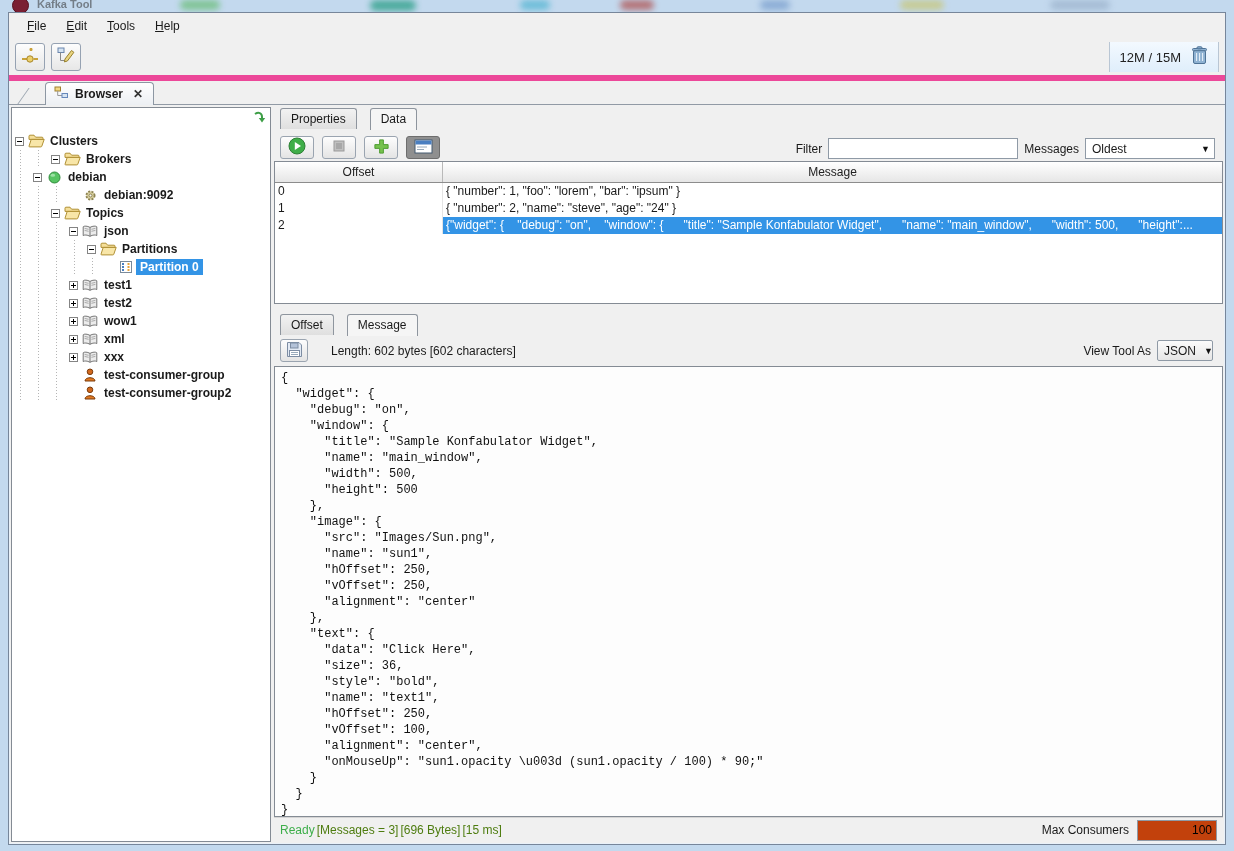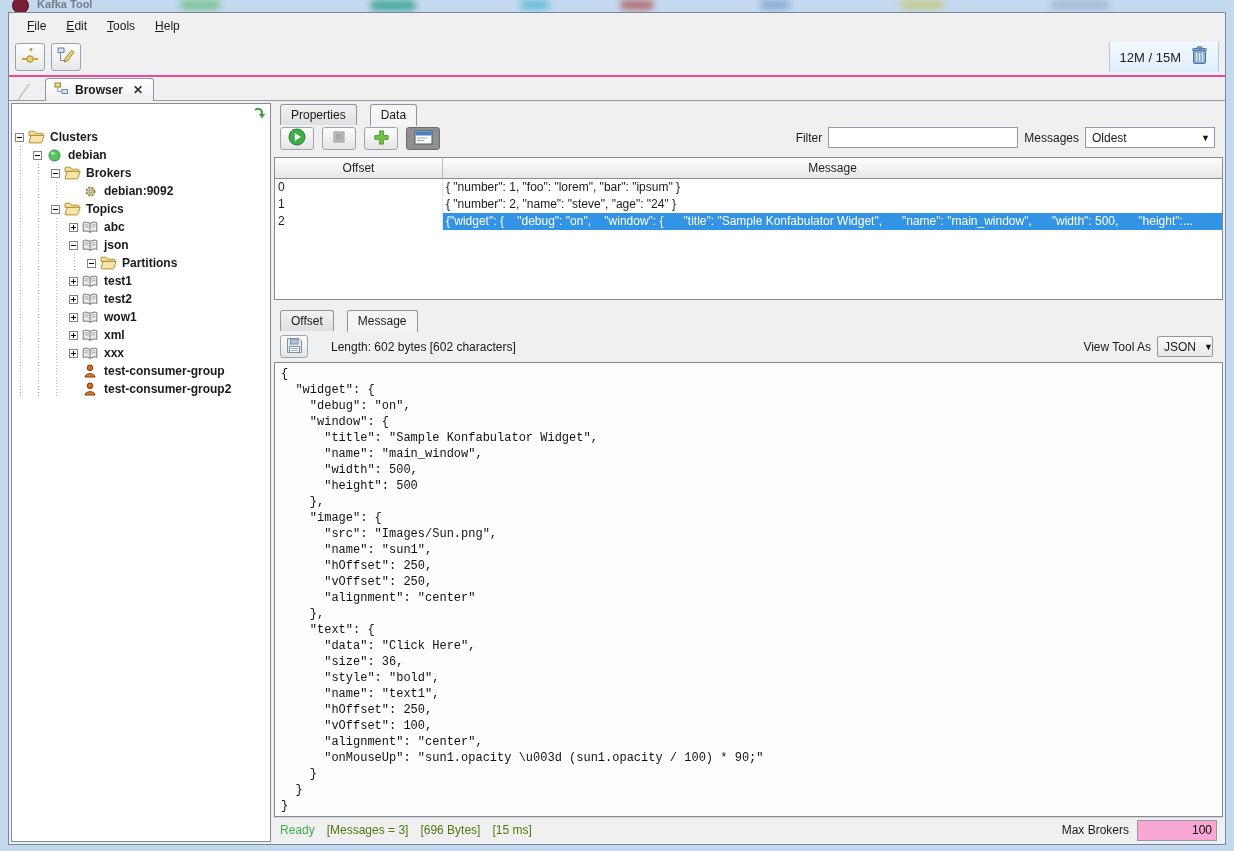--- a/index.html
+++ b/index.html
@@ -11,21 +11,21 @@
   .titlebar-peek{position:absolute;top:0;left:8px;height:12px;display:flex;align-items:flex-start;gap:8px;}
   .app-logo{width:15px;height:15px;border-radius:50%;background:#7a1f33;border:1px solid #55101f;margin-top:-3px;margin-left:4px;}
   .title-text{color:#333;opacity:.55;font-weight:bold;font-size:11px;margin-top:-2px;}
   
   .window{position:absolute;left:8px;top:12px;width:1216px;height:831px;background:#f0f0f0;
           border:1px solid #77869a;box-shadow:0 0 0 1px #e9f1f9 inset;display:flex;flex-direction:column;}
   
   .menubar{height:26px;display:flex;align-items:center;padding-left:8px;background:#f0f0f0;}
   .menu-item{padding:4px 10px;cursor:default;}
   
-  .toolbar{height:36px;display:flex;align-items:center;gap:6px;padding:0 6px;border-bottom:2px solid #ec4899;}
+  .toolbar{height:36px;display:flex;align-items:center;gap:6px;padding:0 6px;border-bottom:6px solid #ec4899;}
   .tb-btn{width:30px;height:28px;display:flex;align-items:center;justify-content:center;
           background:linear-gradient(#fdfdfd,#e7e7e7);border:1px solid #96a2b2;border-radius:3px;padding:0;}
   .mem-group{margin-left:auto;display:flex;align-items:center;gap:10px;background:linear-gradient(#f3f9ff,#dfeefb);
              border-left:1px solid #b9c6d4;border-right:1px solid #b9c6d4;height:30px;padding:0 10px;}
   .mem-text{font-size:13px;color:#222;}
   .trash-btn{background:none;border:none;padding:0;display:flex;align-items:center;}
   
   .tabstrip{height:23px;position:relative;border-bottom:1px solid #919aa5;display:flex;align-items:flex-end;padding-left:36px;}
   .browser-tab{display:flex;align-items:center;gap:6px;background:linear-gradient(#ffffff,#eceff3);
                border:1px solid #8d97a3;border-bottom:none;border-radius:4px 4px 0 0;padding:3px 10px 3px 8px;position:relative;top:1px;}
@@ -43,21 +43,21 @@
   .exp{width:14px;height:18px;flex:none;display:flex;align-items:center;justify-content:center;}
   .ticon{width:20px;height:18px;flex:none;display:flex;align-items:center;justify-content:center;}
   .tlabel{padding:1px 4px;font-weight:bold;}
   .tlabel.sel{background:#3394e6;color:#fff;}
   
   .right-panel{flex:1;display:flex;flex-direction:column;min-width:0;}
   .tabs-row{height:22px;display:flex;align-items:flex-end;padding-left:6px;position:relative;z-index:2;}
   .tab{padding:3px 10px;border:1px solid #8e959e;border-bottom:none;border-radius:3px 3px 0 0;
        background:linear-gradient(#f2f2f2,#dfdfdf);margin-right:13px;position:relative;}
   .tab.active{background:#f5f5f5;top:1px;padding-bottom:4px;}
-  .data-toolbar{height:28px;display:flex;align-items:flex-start;gap:8px;padding:2px 4px 2px 6px;}
+  .data-toolbar{height:28px;display:flex;align-items:flex-end;gap:8px;padding:2px 4px 2px 6px;}
   .small-btn{width:34px;height:23px;display:flex;align-items:center;justify-content:center;
              background:linear-gradient(#fdfdfd,#e4e4e4);border:1px solid #9aa4b0;border-radius:3px;padding:0;}
   .small-btn.pressed{background:#8f8f8f;border-color:#6d6d6d;}
   .right-controls{margin-left:auto;display:flex;align-items:center;gap:6px;padding-right:4px;}
   .field-label{color:#1a1a1a;}
   .filter-input{width:182px;height:19px;border:1px solid #8f9aa6;background:#fff;font:inherit;padding:0 3px;}
   .combo{display:flex;align-items:center;justify-content:space-between;border:1px solid #8f9aa6;background:#fff;
          height:21px;padding:0 4px 0 6px;box-sizing:border-box;}
   .combo.msg-combo{width:130px;}
   .combo .arrow{font-size:9px;color:#111;margin-left:8px;}
@@ -78,25 +78,25 @@
   .detail{flex:1;display:flex;flex-direction:column;min-height:0;}
   .detail-toolbar{height:27px;display:flex;align-items:center;gap:10px;padding:2px 4px 2px 6px;}
   .save-btn{width:28px;height:23px;display:flex;align-items:center;justify-content:center;
             background:linear-gradient(#fdfdfd,#e4e4e4);border:1px solid #9aa4b0;border-radius:3px;padding:0;}
   .len-text{color:#1a1a1a;margin-left:13px;}
   .view-as{margin-left:auto;display:flex;align-items:center;gap:6px;padding-right:6px;}
   .json-view{flex:1;margin:0;border:1px solid #848b94;background:#fdfdfd;overflow:hidden;
              font-family:"Liberation Mono","DejaVu Sans Mono",monospace;font-size:12px;line-height:16px;
              padding:3px 6px;color:#111;white-space:pre;}
   
-  .statusbar{height:24px;display:flex;align-items:center;gap:12px;padding:0 6px;border-top:1px solid #d5d5d5;}
+  .statusbar{height:24px;display:flex;align-items:center;gap:2px;padding:0 6px;border-top:1px solid #d5d5d5;}
   .ready{color:#3dae4a;}
   .status-seg{color:#4d7c0f;}
   .max-group{margin-left:auto;display:flex;align-items:center;gap:8px;}
-  .max-input{width:70px;height:19px;border:1px solid #8f9aa6;background:#f9a8d4;font:inherit;text-align:right;padding:0 4px;}
+  .max-input{width:70px;height:19px;border:1px solid #8f9aa6;background:#c2410c;font:inherit;text-align:right;padding:0 4px;}
   u{text-decoration:underline;}
 </style>
 </head>
 <body>
 <div class="stage">
 
   <div class="desktop">
     <div class="blob" style="left:180px;top:0;width:40px;height:10px;background:#6fbf7f;"></div>
     <div class="blob" style="left:370px;top:0;width:46px;height:11px;background:#2fa08a;"></div>
     <div class="blob" style="left:520px;top:0;width:30px;height:10px;background:#59b7d4;"></div>
@@ -184,144 +184,141 @@
               <span class="ticon">
                 <svg width="17" height="14" viewBox="0 0 17 14">
                   <path d="M1 5 L1 2.2 Q1 1.2 2 1.2 L6 1.2 L7.6 3.2 L14 3.2 Q15 3.2 15 4.2 L15 5.4 L1 5.4 Z" fill="#f5df9a" stroke="#b09035"></path>
                   <path d="M1 12.2 L3.2 5.4 L16.2 5.4 L13.8 12.2 Q13.6 12.9 12.8 12.9 L1.8 12.9 Q0.8 12.9 1 12.2 Z" fill="#f8e6a8" stroke="#b09035"></path>
                 </svg>
               </span>
               <span class="tlabel">Clusters</span>
             </div>
             <div class="tree-row">
               <span class="guide"></span>
+              <span class="guide"></span>
+              <span class="exp">
+                <svg width="9" height="9" viewBox="0 0 9 9">
+                  <rect x="0.5" y="0.5" width="8" height="8" fill="#fff" stroke="#848484"></rect>
+                  <line x1="2" y1="4.5" x2="7" y2="4.5" stroke="#000"></line>
+                </svg>
+              </span>
+              <span class="ticon">
+                <svg width="17" height="14" viewBox="0 0 17 14">
+                  <path d="M1 5 L1 2.2 Q1 1.2 2 1.2 L6 1.2 L7.6 3.2 L14 3.2 Q15 3.2 15 4.2 L15 5.4 L1 5.4 Z" fill="#f5df9a" stroke="#b09035"></path>
+                  <path d="M1 12.2 L3.2 5.4 L16.2 5.4 L13.8 12.2 Q13.6 12.9 12.8 12.9 L1.8 12.9 Q0.8 12.9 1 12.2 Z" fill="#f8e6a8" stroke="#b09035"></path>
+                </svg>
+              </span>
+              <span class="tlabel">Brokers</span>
+            </div>
+            <div class="tree-row">
+              <span class="guide"></span>
               <span class="exp">
                 <svg width="9" height="9" viewBox="0 0 9 9">
                   <rect x="0.5" y="0.5" width="8" height="8" fill="#fff" stroke="#848484"></rect>
                   <line x1="2" y1="4.5" x2="7" y2="4.5" stroke="#000"></line>
                 </svg>
               </span>
               <span class="ticon">
                 <svg width="13" height="13" viewBox="0 0 13 13">
                   <circle cx="6.5" cy="6.5" r="5.5" fill="#57c463" stroke="#2e8a3a"></circle>
                   <ellipse cx="4.8" cy="4.3" rx="2.4" ry="1.5" fill="#a9e6b0" opacity="0.85"></ellipse>
                 </svg>
               </span>
               <span class="tlabel">debian</span>
             </div>
             <div class="tree-row">
               <span class="guide"></span>
               <span class="guide"></span>
+              <span class="guide"></span>
+              <span class="exp"></span>
+              <span class="ticon">
+                <svg width="13" height="13" viewBox="0 0 13 13">
+                  <circle cx="6.5" cy="6.5" r="4.1" fill="#d8cf9e" stroke="#8d8352" stroke-width="1.8" stroke-dasharray="2 1.3"></circle>
+                  <circle cx="6.5" cy="6.5" r="1.5" fill="#f6f6f6" stroke="#8d8352"></circle>
+                </svg>
+              </span>
+              <span class="tlabel">debian:9092</span>
+            </div>
+            <div class="tree-row">
+              <span class="guide"></span>
+              <span class="guide"></span>
               <span class="exp">
                 <svg width="9" height="9" viewBox="0 0 9 9">
                   <rect x="0.5" y="0.5" width="8" height="8" fill="#fff" stroke="#848484"></rect>
                   <line x1="2" y1="4.5" x2="7" y2="4.5" stroke="#000"></line>
                 </svg>
               </span>
               <span class="ticon">
                 <svg width="17" height="14" viewBox="0 0 17 14">
                   <path d="M1 5 L1 2.2 Q1 1.2 2 1.2 L6 1.2 L7.6 3.2 L14 3.2 Q15 3.2 15 4.2 L15 5.4 L1 5.4 Z" fill="#f5df9a" stroke="#b09035"></path>
                   <path d="M1 12.2 L3.2 5.4 L16.2 5.4 L13.8 12.2 Q13.6 12.9 12.8 12.9 L1.8 12.9 Q0.8 12.9 1 12.2 Z" fill="#f8e6a8" stroke="#b09035"></path>
                 </svg>
               </span>
-              <span class="tlabel">Brokers</span>
-            </div>
-            <div class="tree-row">
-              <span class="guide"></span>
-              <span class="guide"></span>
-              <span class="guide"></span>
-              <span class="exp"></span>
-              <span class="ticon">
-                <svg width="13" height="13" viewBox="0 0 13 13">
-                  <circle cx="6.5" cy="6.5" r="4.1" fill="#d8cf9e" stroke="#8d8352" stroke-width="1.8" stroke-dasharray="2 1.3"></circle>
-                  <circle cx="6.5" cy="6.5" r="1.5" fill="#f6f6f6" stroke="#8d8352"></circle>
-                </svg>
-              </span>
-              <span class="tlabel">debian:9092</span>
-            </div>
-            <div class="tree-row">
-              <span class="guide"></span>
-              <span class="guide"></span>
-              <span class="exp">
-                <svg width="9" height="9" viewBox="0 0 9 9">
-                  <rect x="0.5" y="0.5" width="8" height="8" fill="#fff" stroke="#848484"></rect>
-                  <line x1="2" y1="4.5" x2="7" y2="4.5" stroke="#000"></line>
-                </svg>
-              </span>
-              <span class="ticon">
-                <svg width="17" height="14" viewBox="0 0 17 14">
-                  <path d="M1 5 L1 2.2 Q1 1.2 2 1.2 L6 1.2 L7.6 3.2 L14 3.2 Q15 3.2 15 4.2 L15 5.4 L1 5.4 Z" fill="#f5df9a" stroke="#b09035"></path>
-                  <path d="M1 12.2 L3.2 5.4 L16.2 5.4 L13.8 12.2 Q13.6 12.9 12.8 12.9 L1.8 12.9 Q0.8 12.9 1 12.2 Z" fill="#f8e6a8" stroke="#b09035"></path>
-                </svg>
-              </span>
               <span class="tlabel">Topics</span>
             </div>
             <div class="tree-row">
               <span class="guide"></span>
               <span class="guide"></span>
               <span class="guide"></span>
               <span class="exp">
                 <svg width="9" height="9" viewBox="0 0 9 9">
                   <rect x="0.5" y="0.5" width="8" height="8" fill="#fff" stroke="#848484"></rect>
                   <line x1="2" y1="4.5" x2="7" y2="4.5" stroke="#000"></line>
-                  <line x1="4.5" y1="2" x2="4.5" y2="7" stroke="#000"></line>
                 </svg>
               </span>
               <span class="ticon">
                 <svg width="16" height="13" viewBox="0 0 16 13">
                   <path d="M8 2.4 C5.2 0.8 2.2 0.8 1.2 1.8 L1.2 10.6 C2.2 9.7 5.2 9.7 8 11.3 C10.8 9.7 13.8 9.7 14.8 10.6 L14.8 1.8 C13.8 0.8 10.8 0.8 8 2.4 Z" fill="#ececec" stroke="#777"></path>
                   <line x1="8" y1="2.4" x2="8" y2="11.3" stroke="#777"></line>
                   <line x1="2.6" y1="3.4" x2="6.6" y2="4.3" stroke="#aaa"></line>
                   <line x1="2.6" y1="5.4" x2="6.6" y2="6.3" stroke="#aaa"></line>
                   <line x1="9.4" y1="4.3" x2="13.4" y2="3.4" stroke="#aaa"></line>
                   <line x1="9.4" y1="6.3" x2="13.4" y2="5.4" stroke="#aaa"></line>
                 </svg>
               </span>
-              <span class="tlabel">abc</span>
-            </div>
-            <div class="tree-row">
-              <span class="guide"></span>
-              <span class="guide"></span>
-              <span class="guide"></span>
-              <span class="exp">
-                <svg width="9" height="9" viewBox="0 0 9 9">
-                  <rect x="0.5" y="0.5" width="8" height="8" fill="#fff" stroke="#848484"></rect>
-                  <line x1="2" y1="4.5" x2="7" y2="4.5" stroke="#000"></line>
-                </svg>
-              </span>
-              <span class="ticon">
-                <svg width="16" height="13" viewBox="0 0 16 13">
-                  <path d="M8 2.4 C5.2 0.8 2.2 0.8 1.2 1.8 L1.2 10.6 C2.2 9.7 5.2 9.7 8 11.3 C10.8 9.7 13.8 9.7 14.8 10.6 L14.8 1.8 C13.8 0.8 10.8 0.8 8 2.4 Z" fill="#ececec" stroke="#777"></path>
-                  <line x1="8" y1="2.4" x2="8" y2="11.3" stroke="#777"></line>
-                  <line x1="2.6" y1="3.4" x2="6.6" y2="4.3" stroke="#aaa"></line>
-                  <line x1="2.6" y1="5.4" x2="6.6" y2="6.3" stroke="#aaa"></line>
-                  <line x1="9.4" y1="4.3" x2="13.4" y2="3.4" stroke="#aaa"></line>
-                  <line x1="9.4" y1="6.3" x2="13.4" y2="5.4" stroke="#aaa"></line>
-                </svg>
-              </span>
               <span class="tlabel">json</span>
             </div>
             <div class="tree-row">
               <span class="guide"></span>
               <span class="guide"></span>
               <span class="guide"></span>
               <span class="guide"></span>
               <span class="exp">
                 <svg width="9" height="9" viewBox="0 0 9 9">
                   <rect x="0.5" y="0.5" width="8" height="8" fill="#fff" stroke="#848484"></rect>
                   <line x1="2" y1="4.5" x2="7" y2="4.5" stroke="#000"></line>
                 </svg>
               </span>
               <span class="ticon">
                 <svg width="17" height="14" viewBox="0 0 17 14">
                   <path d="M1 5 L1 2.2 Q1 1.2 2 1.2 L6 1.2 L7.6 3.2 L14 3.2 Q15 3.2 15 4.2 L15 5.4 L1 5.4 Z" fill="#f5df9a" stroke="#b09035"></path>
                   <path d="M1 12.2 L3.2 5.4 L16.2 5.4 L13.8 12.2 Q13.6 12.9 12.8 12.9 L1.8 12.9 Q0.8 12.9 1 12.2 Z" fill="#f8e6a8" stroke="#b09035"></path>
                 </svg>
               </span>
               <span class="tlabel">Partitions</span>
+            </div>
+            <div class="tree-row">
+              <span class="guide"></span>
+              <span class="guide"></span>
+              <span class="guide"></span>
+              <span class="guide"></span>
+              <span class="guide"></span>
+              <span class="exp"></span>
+              <span class="ticon">
+                <svg width="12" height="12" viewBox="0 0 12 12">
+                  <rect x="0.5" y="0.5" width="11" height="11" fill="#fff" stroke="#7a8a9a"></rect>
+                  <rect x="2" y="2" width="2" height="2" fill="#4a7fc1"></rect>
+                  <rect x="2" y="5" width="2" height="2" fill="#4a7fc1"></rect>
+                  <rect x="2" y="8" width="2" height="2" fill="#4a7fc1"></rect>
+                  <rect x="7.5" y="2" width="2" height="2" fill="#e8a33c"></rect>
+                  <rect x="7.5" y="5" width="2" height="2" fill="#e8a33c"></rect>
+                  <rect x="7.5" y="8" width="2" height="2" fill="#e8a33c"></rect>
+                </svg>
+              </span>
+              <span class="tlabel sel">Partition 0</span>
             </div>
             <div class="tree-row">
               <span class="guide"></span>
               <span class="guide"></span>
               <span class="guide"></span>
               <span class="exp">
                 <svg width="9" height="9" viewBox="0 0 9 9">
                   <rect x="0.5" y="0.5" width="8" height="8" fill="#fff" stroke="#848484"></rect>
                   <line x1="2" y1="4.5" x2="7" y2="4.5" stroke="#000"></line>
                   <line x1="4.5" y1="2" x2="4.5" y2="7" stroke="#000"></line>
@@ -580,21 +577,21 @@
   }
 }</pre>
         </div>
 
         <div class="statusbar">
           <span class="ready">Ready</span>
           <span class="status-seg">[Messages = 3]</span>
           <span class="status-seg">[696 Bytes]</span>
           <span class="status-seg">[15 ms]</span>
           <div class="max-group">
-            <span class="field-label">Max Brokers</span>
+            <span class="field-label">Max Consumers</span>
             <input class="max-input" value="100" style="">
           </div>
         </div>
 
       </div>
     </div>
   </div>
 </div>
 
 </body></html>

